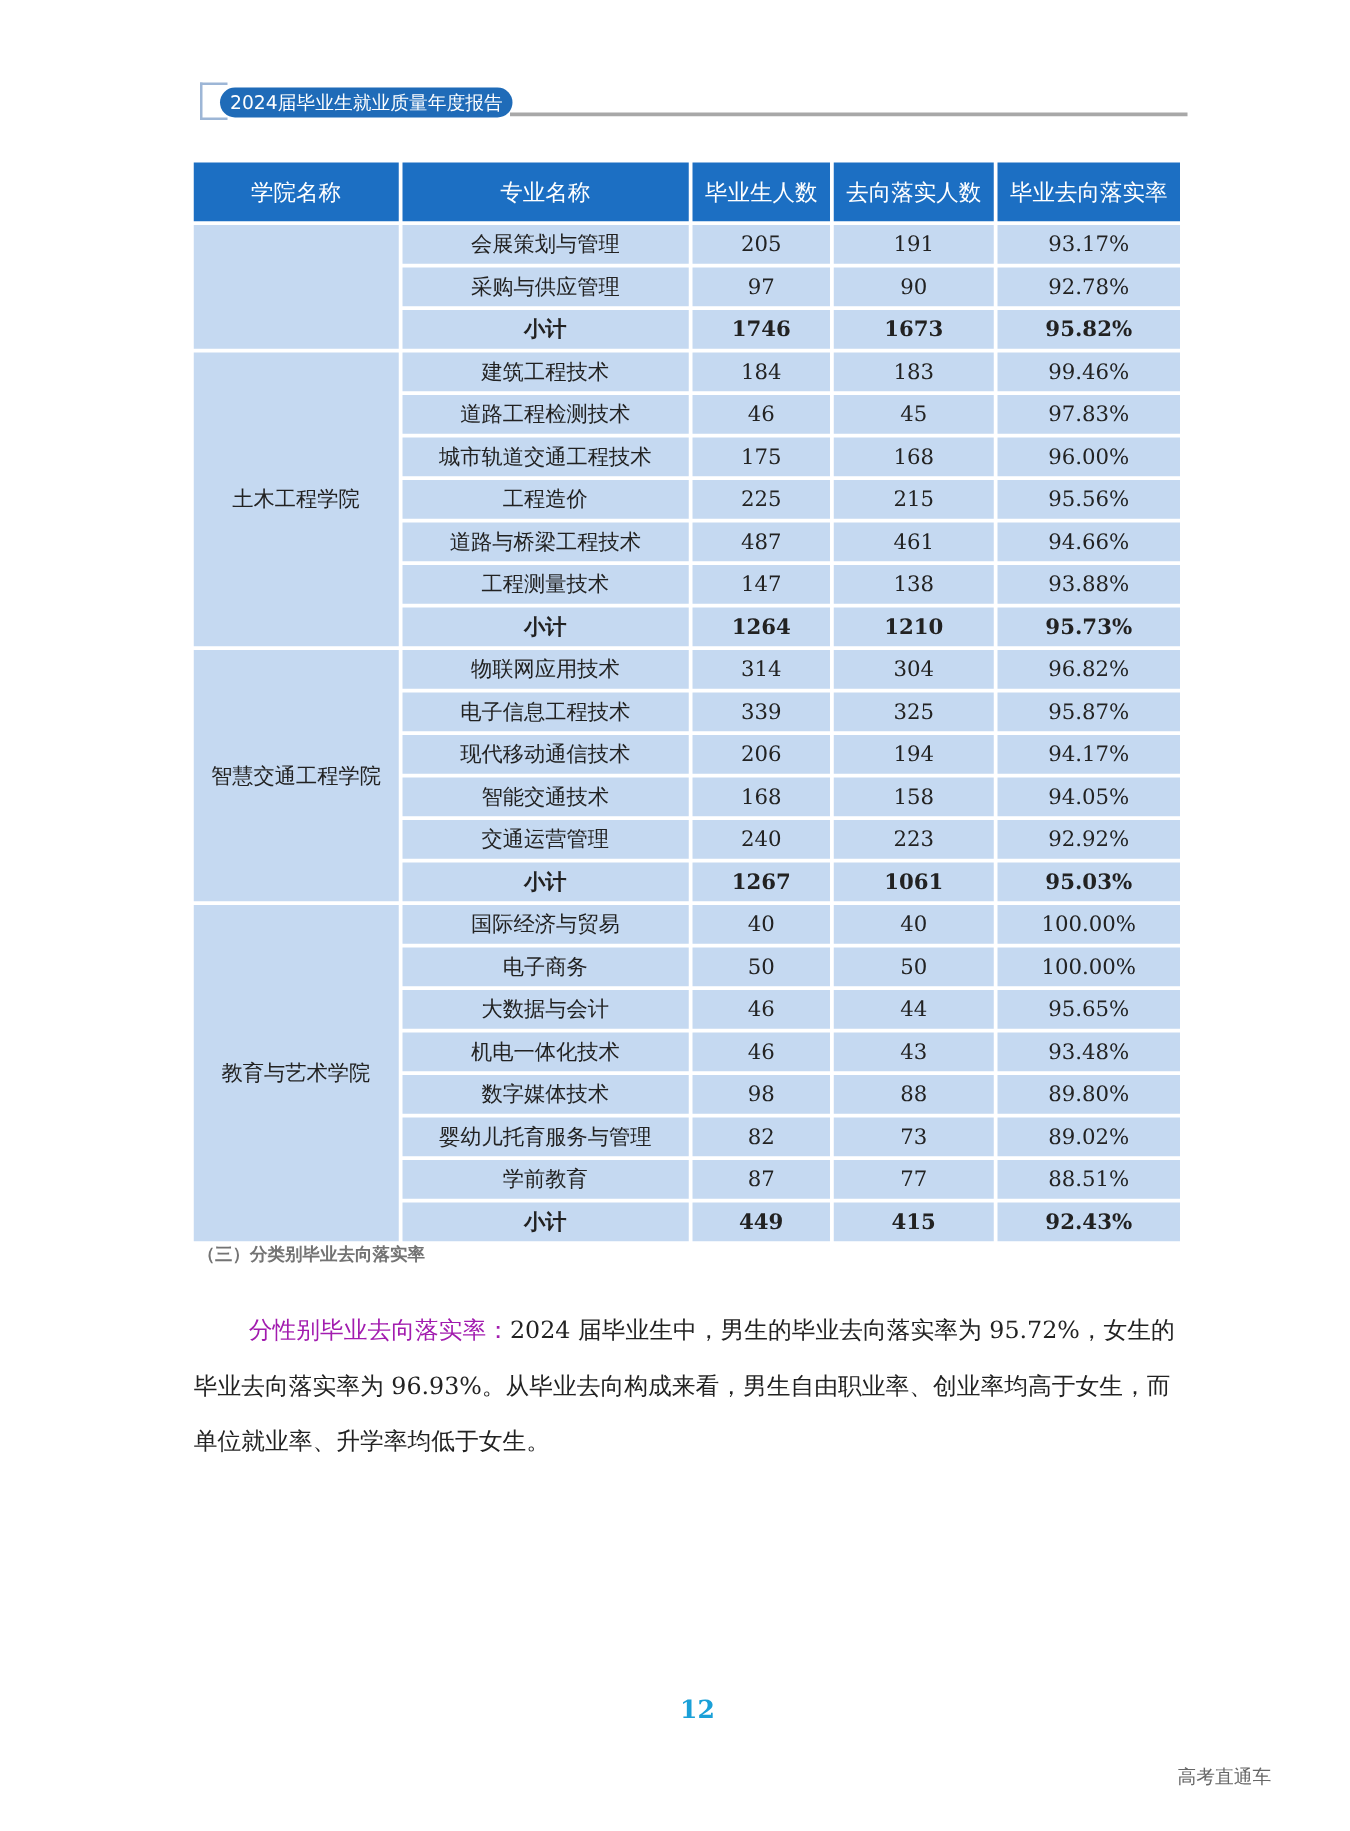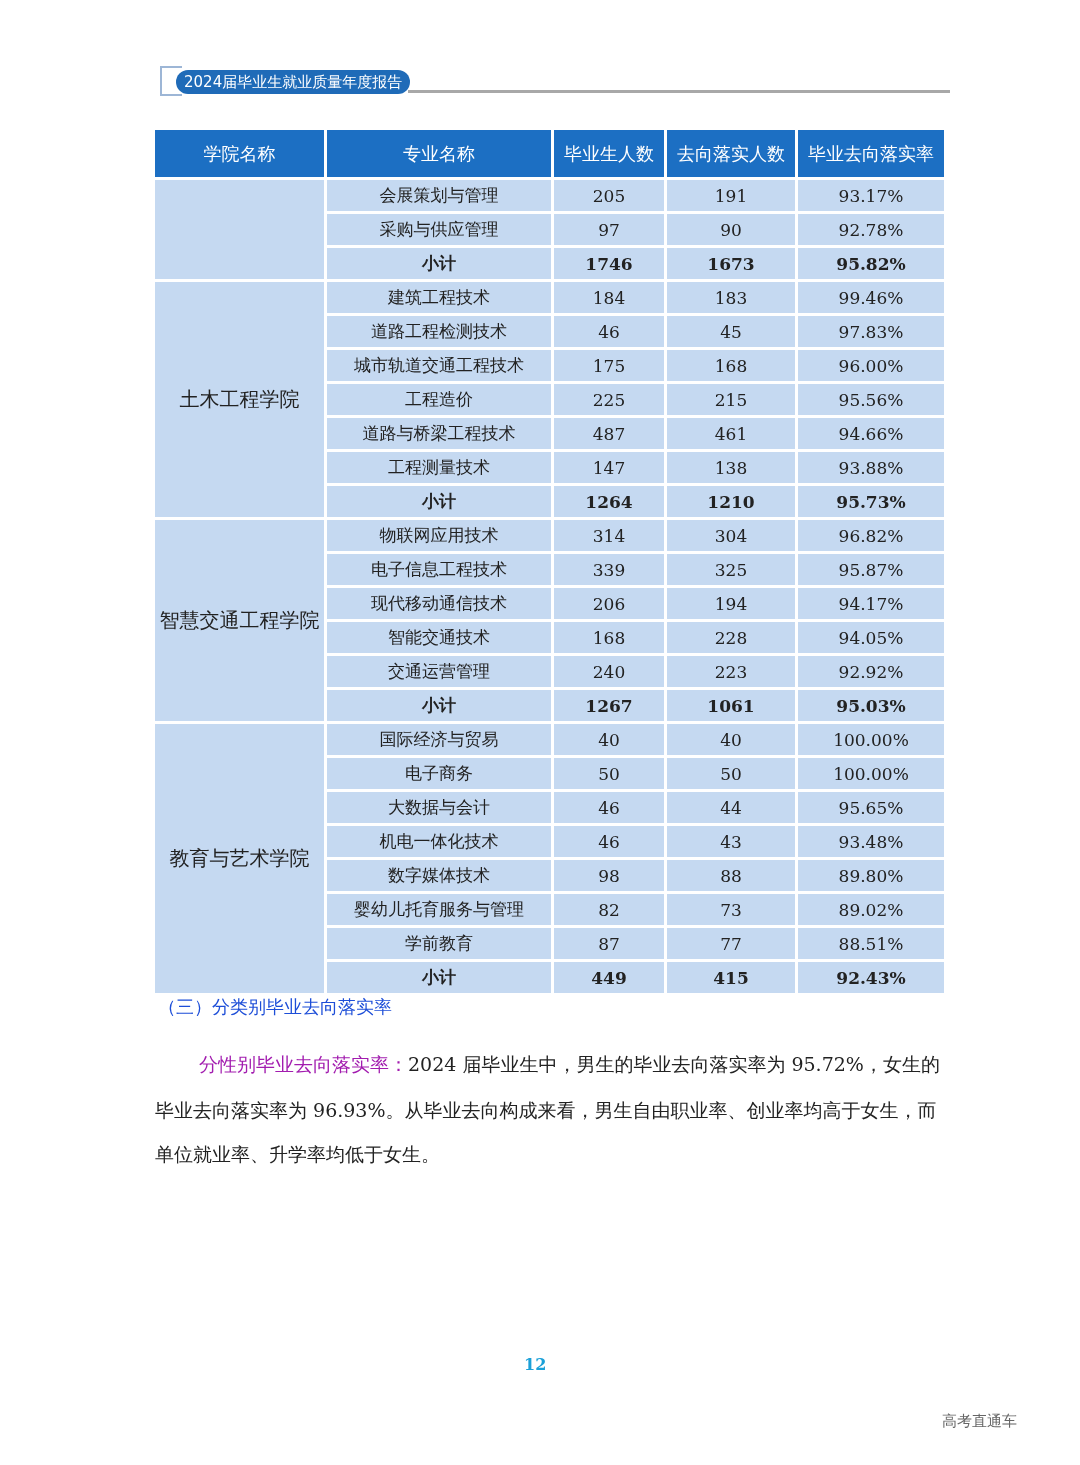--- a/index.html
+++ b/index.html
@@ -5,29 +5,29 @@
   html, body { margin:0; padding:0; background:#ffffff; }
   body { width:1080px; height:1465px; position:relative; overflow:hidden; font-family:"DejaVu Serif","Liberation Serif",serif; color:#222; }
   .header { position:absolute; left:158px; top:64px; width:792px; height:34px; }
   .header-frame { position:absolute; left:2px; top:2px; width:22px; height:30px; border:2px solid #9db6d6; border-right:none; box-sizing:border-box; background:#fff; }
   .header-title { position:absolute; left:18px; top:6px; height:24px; padding:0 8px; background:#1f6bb8; color:#fff; font-family:"DejaVu Sans","Liberation Sans",sans-serif; font-size:15px; line-height:24px;border-radius:12px; }
   .header-line { position:absolute; left:250px; top:26px; right:0; height:3px; background:#a8a8a8; }
 
   table.data { position:absolute; left:155px; top:130px; width:795px; border-collapse:separate; border-spacing:3px; margin:-3px; }
   table.data th { background:#1c6fc3; color:#fff; font-family:"DejaVu Sans","Liberation Sans",sans-serif; font-weight:normal; font-size:18px; height:27px; padding:10px; text-align:center; white-space:nowrap; }
   table.data td { background:#c5d9f1; font-size:17px; height:31px; padding:0; text-align:center; white-space:nowrap; }
-  table.data td.college { font-size:20px; }
+  table.data td.college { font-size:17px; }
   table.data tr.subtotal td { font-weight:bold; }
   col.c1 { width:174px; } col.c2 { width:252px; } col.c3 { width:98px; } col.c4 { width:116px; } col.c5 { width:138px; }
 
-  .section-title { position:absolute; left:158px; top:995px; font-family:"DejaVu Sans","Liberation Sans",sans-serif; font-weight:normal; font-size:18px; color:#1d4ed8; }
+  .section-title { position:absolute; left:158px; top:995px; font-family:"DejaVu Sans","Liberation Sans",sans-serif; font-weight:bold; font-size:14px; color:#737373; }
   .para { position:absolute; left:155px; top:1042px; width:800px; font-size:19px; line-height:44px; color:#222; }
   .para .lead { color:#a21caf; font-family:Liberation Mono, monospace; }
   .para .indent { padding-left:44px; }
-  .page-num { position:absolute; left:524px; top:1355px; font-weight:bold; font-size:16px; color:#1aa0d8; }
+  .page-num { position:absolute; left:544px; top:1355px; font-weight:bold; font-size:20px; color:#1aa0d8; }
   .watermark { position:absolute; left:942px; top:1412px; font-family:"DejaVu Sans","Liberation Sans",sans-serif; font-size:15px; color:#666; }
 </style>
 </head>
 <body>
 
 <div class="header">
   <div class="header-frame"></div>
   <div class="header-title">2024届毕业生就业质量年度报告</div>
   <div class="header-line"></div>
 </div>
@@ -127,21 +127,21 @@
       </tr>
       <tr>
         <td>现代移动通信技术</td>
         <td>206</td>
         <td>194</td>
         <td>94.17%</td>
       </tr>
       <tr>
         <td>智能交通技术</td>
         <td>168</td>
-        <td>228</td>
+        <td>158</td>
         <td>94.05%</td>
       </tr>
       <tr>
         <td>交通运营管理</td>
         <td>240</td>
         <td>223</td>
         <td>92.92%</td>
       </tr>
       <tr class="subtotal">
         <td>小计</td>

